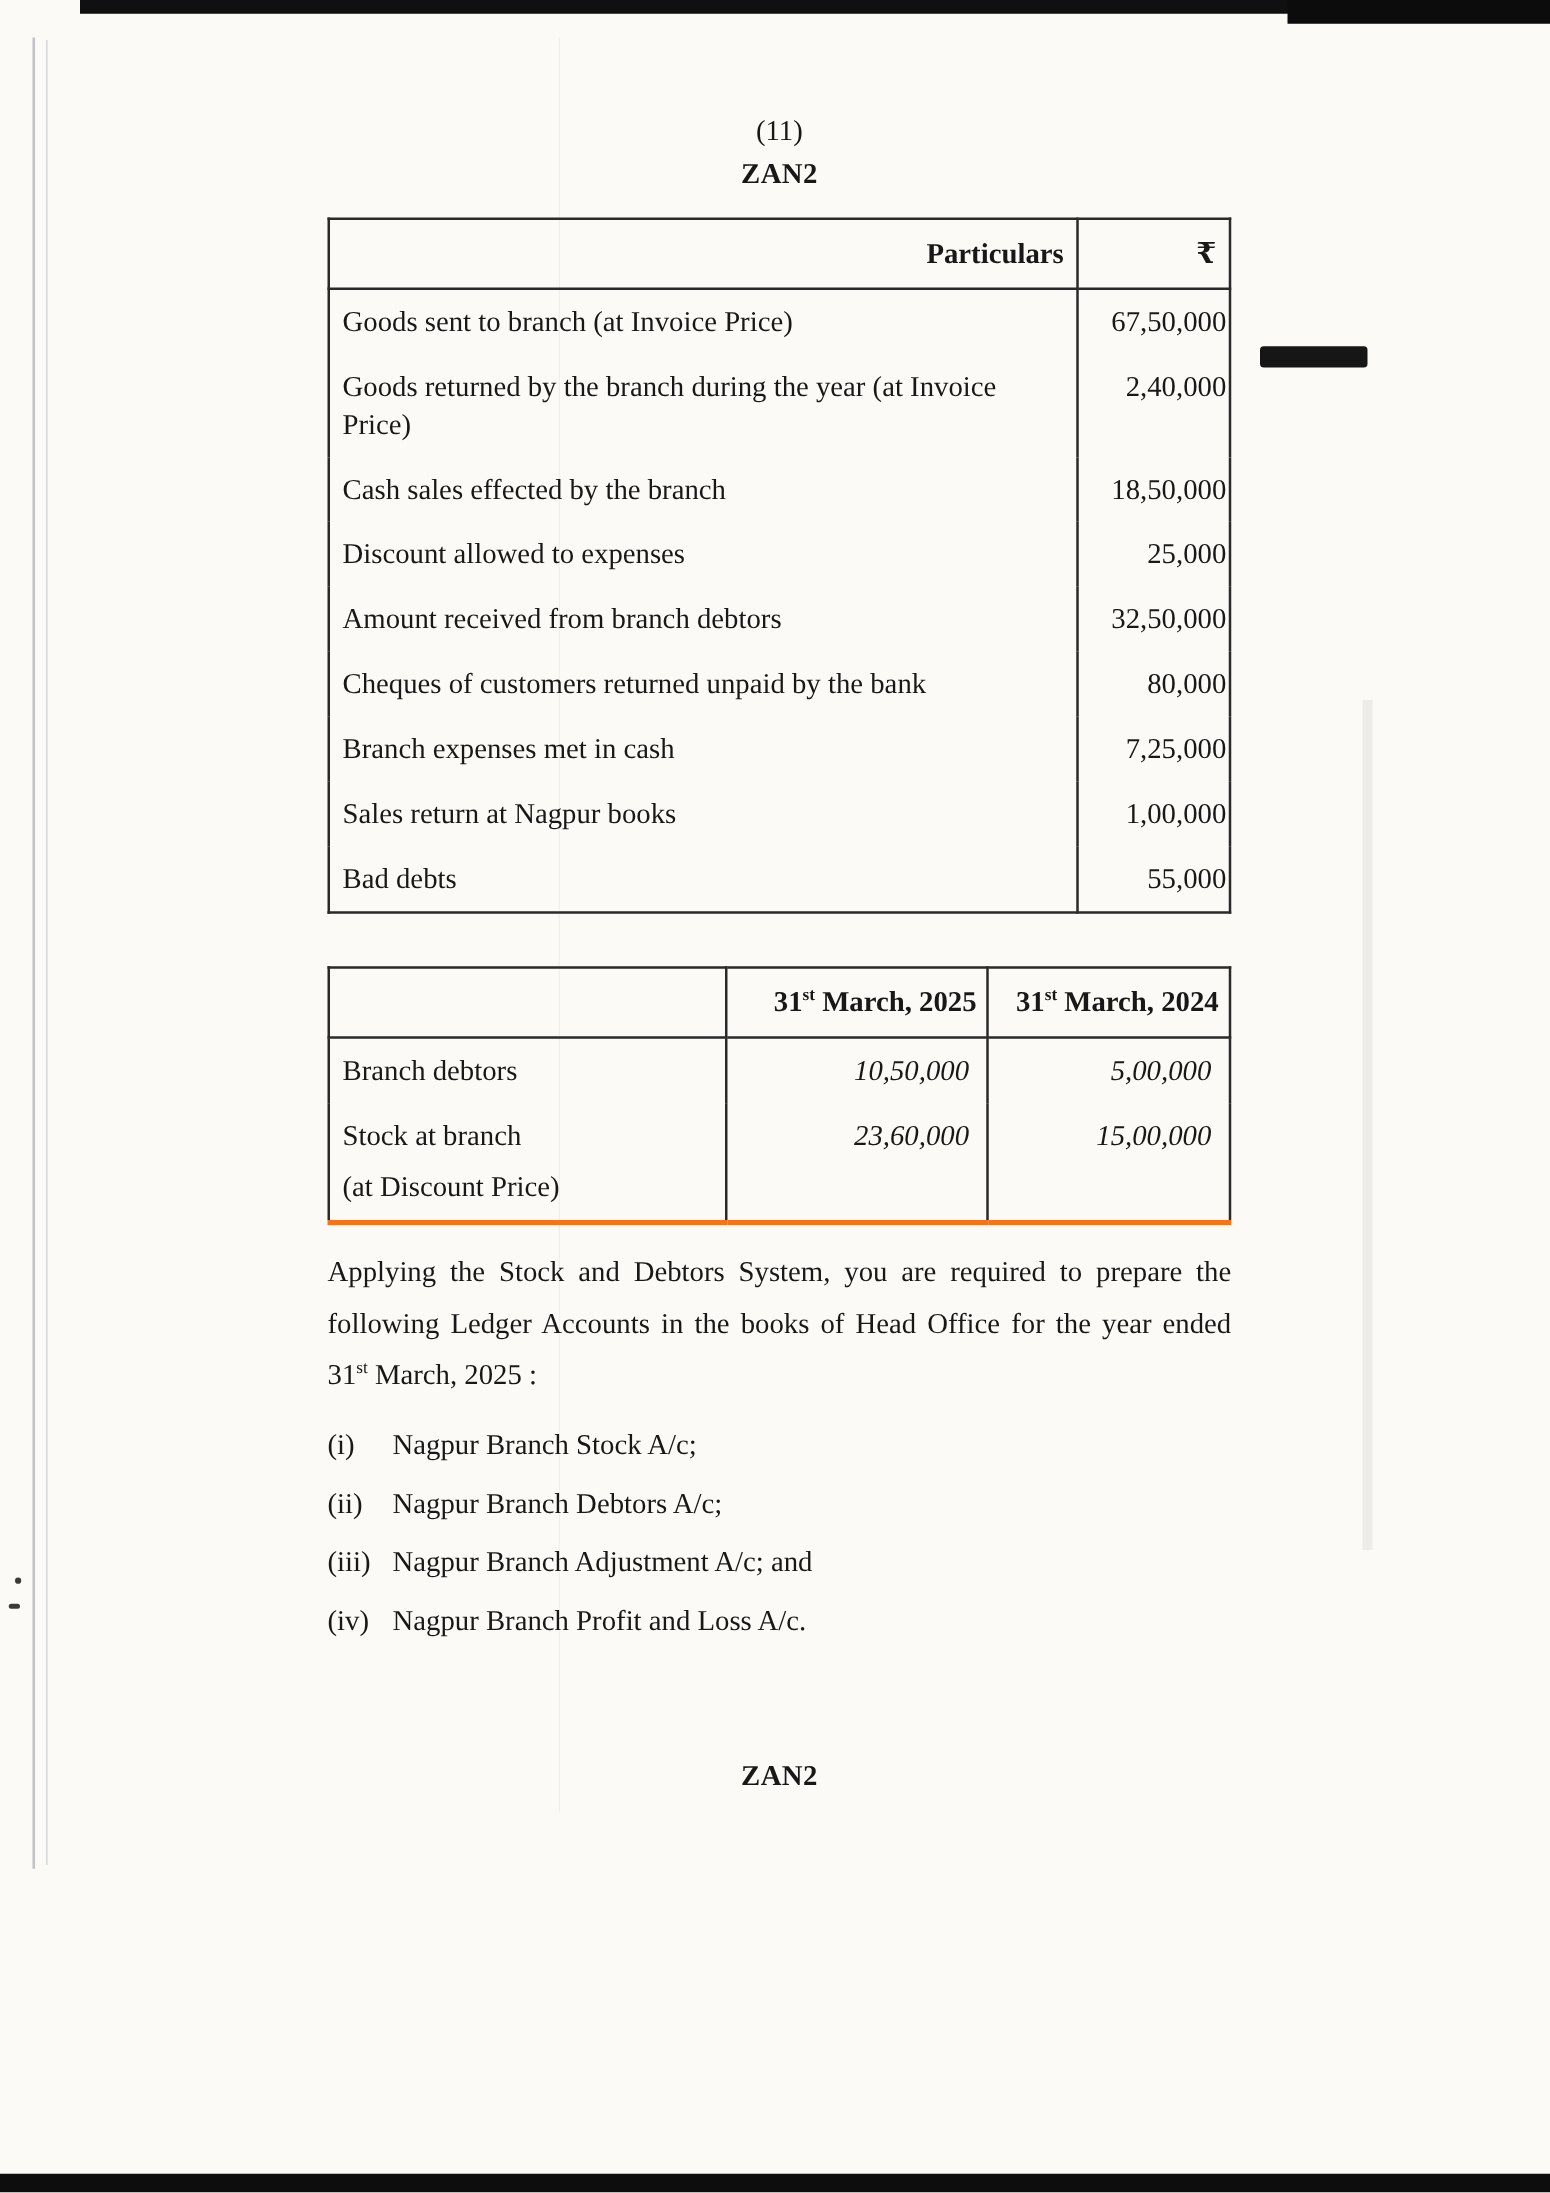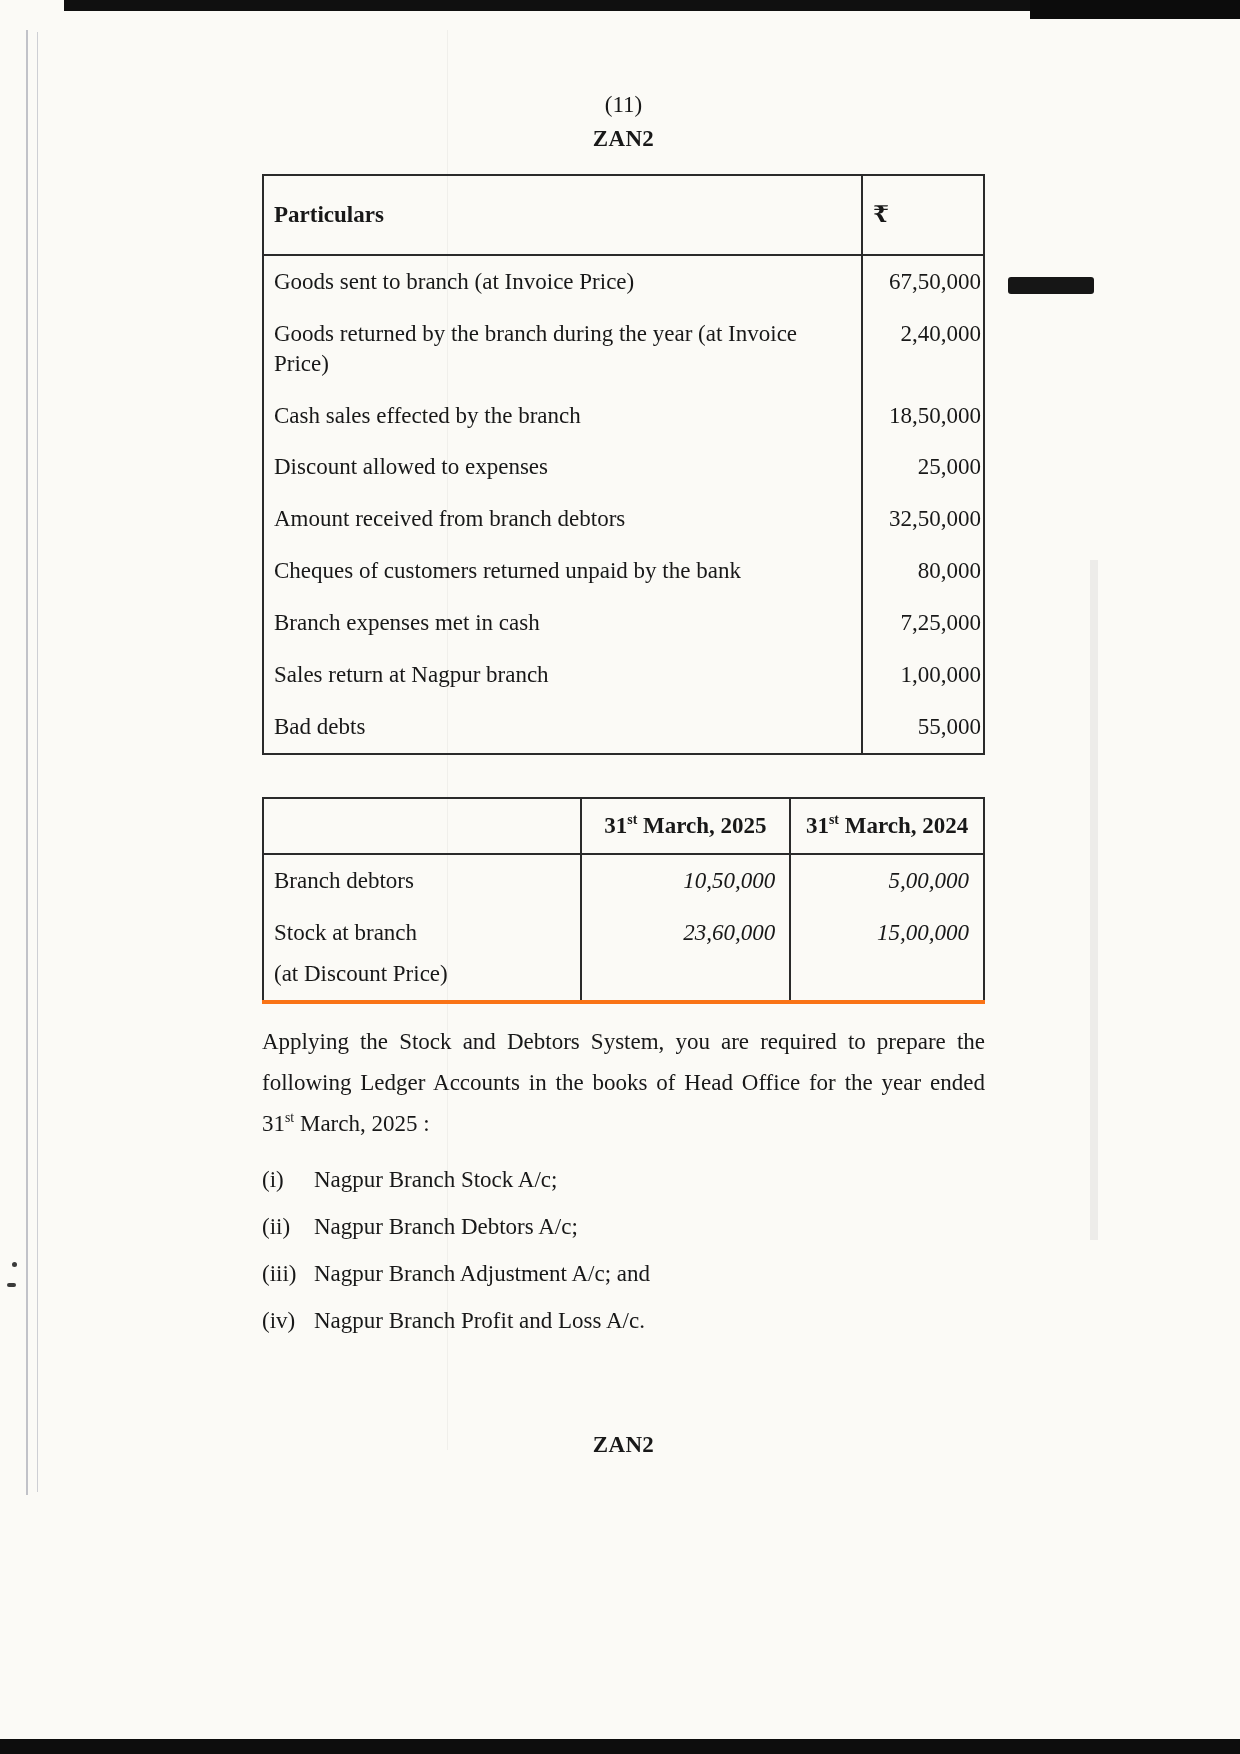--- a/index.html
+++ b/index.html
@@ -26,28 +26,28 @@
   .page-number{text-align:center;font-size:23px;margin:0 0 8px 0;}
   .paper-code{text-align:center;font-size:23px;font-weight:bold;margin:0 0 22px 0;letter-spacing:.3px;}
 
   table{border-collapse:collapse;width:100%;font-size:23px;color:#181818;}
   table,th,td{border:2px solid #2a2a2a;}
   td,th{padding:11px 10px;vertical-align:top;line-height:1.3;}
 
   
   .t1 tbody td{border-top:none;border-bottom:none;}
   .t1 tbody tr:last-child td{border-bottom:2px solid #2a2a2a;}
-  .t1 th{font-weight:bold;text-align:left;padding:24px 10px;}
+  .t1 th{font-weight:bold;text-align:right;padding:12px 10px;}
   .t1 .amount{text-align:right;padding-right:2px;white-space:nowrap;}
   .t1 .col-amt{width:122px;}
 
   .t2{margin-top:42px;}
   .t2 tbody td{border-top:none;border-bottom:none;}
   .t2 tbody tr:last-child td{border-bottom:4px solid #f97316;}
-  .t2 th{font-weight:bold;text-align:center;padding:12px 8px;white-space:nowrap;}
+  .t2 th{font-weight:bold;text-align:right;padding:12px 8px;white-space:nowrap;}
   .t2 .amount{text-align:right;padding-right:14px;white-space:nowrap;font-style:italic;}
   .t2 .col-lbl{width:300px;}
   .t2 .col-a{width:198px;}
   .t2 .col-b{width:183px;}
   .label2{display:block;margin-top:12px;}
 
   sup{font-size:.6em;vertical-align:super;line-height:0;}
 
   .question-text{margin:18px 0 0 0;font-size:23px;line-height:1.78;text-align:justify;}
   .req-list{margin-top:22px;}
@@ -109,21 +109,21 @@
       </tr>
       <tr>
         <td>Cheques of customers returned unpaid by the bank</td>
         <td class="amount">80,000</td>
       </tr>
       <tr>
         <td>Branch expenses met in cash</td>
         <td class="amount">7,25,000</td>
       </tr>
       <tr>
-        <td>Sales return at Nagpur branch</td>
+        <td>Sales return at Nagpur books</td>
         <td class="amount">1,00,000</td>
       </tr>
       <tr>
         <td>Bad debts</td>
         <td class="amount">55,000</td>
       </tr>
     </tbody>
   </table>
 
   <table class="t2">

